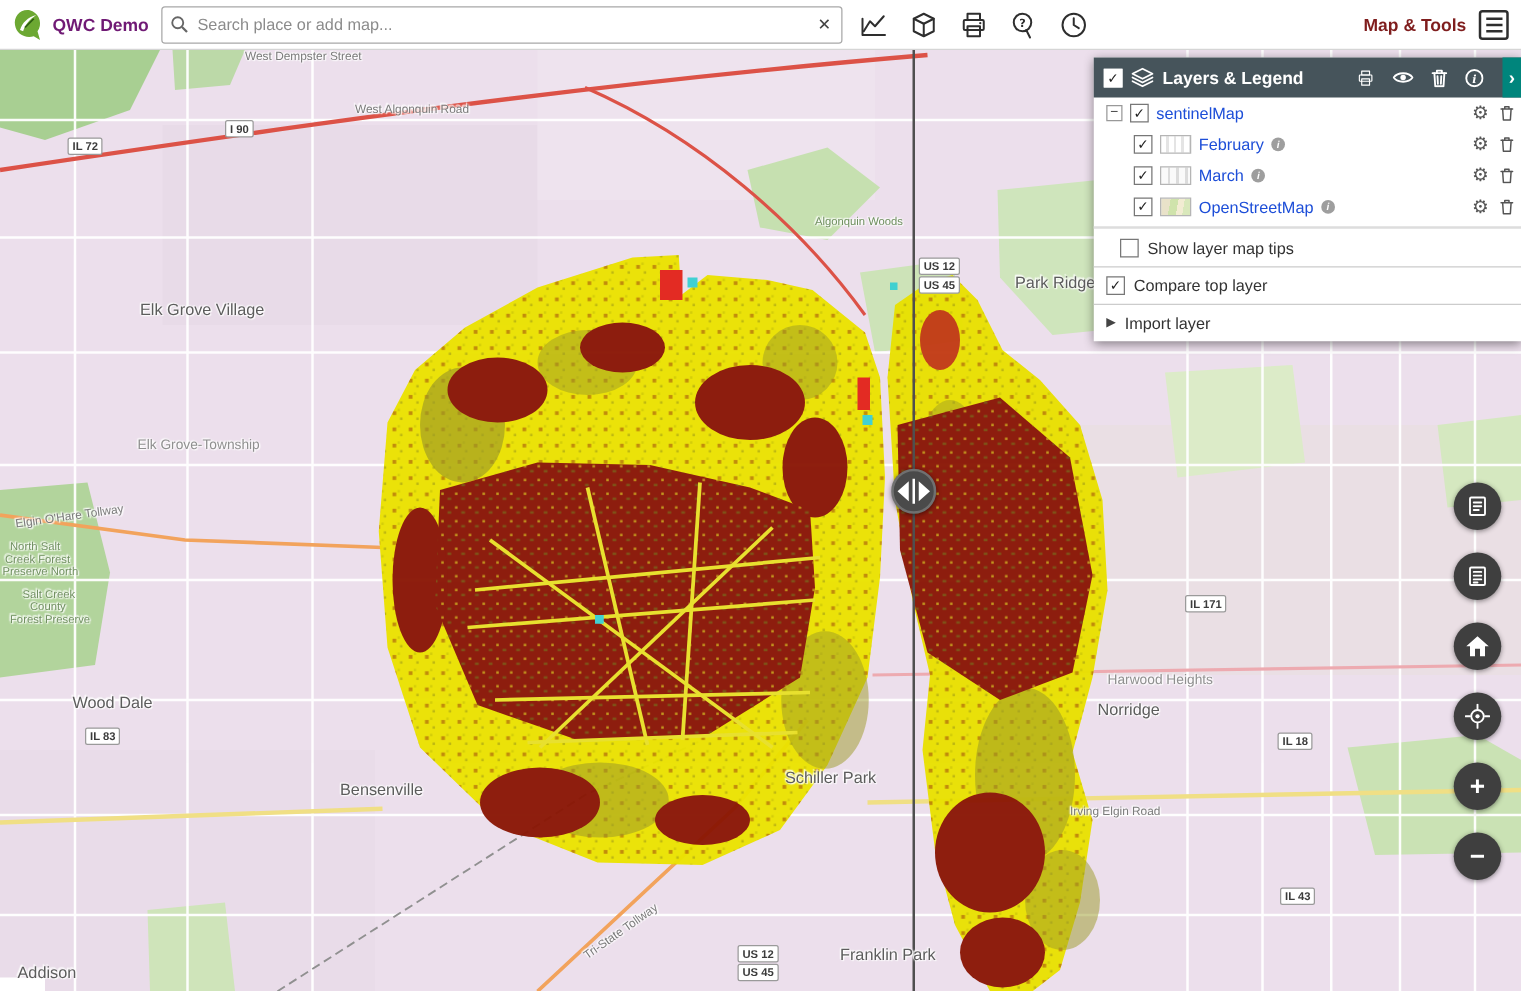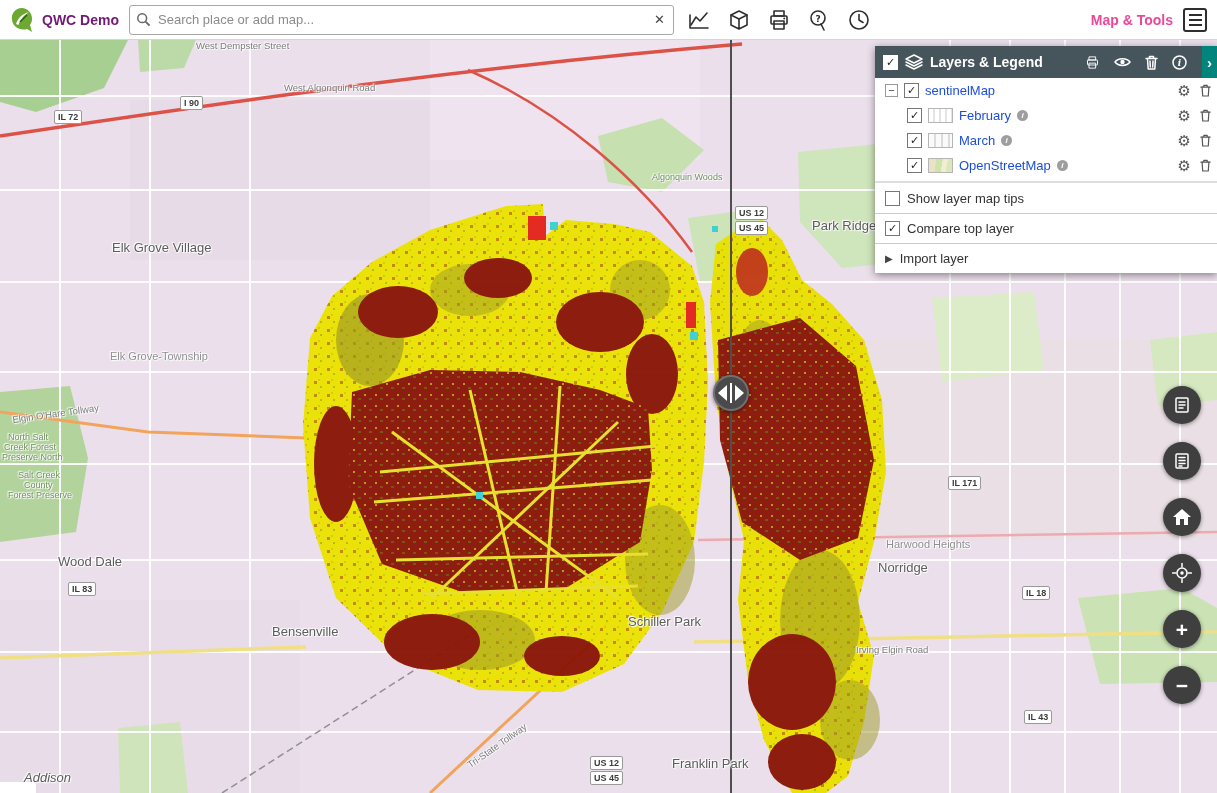--- a/index.html
+++ b/index.html
@@ -14,21 +14,21 @@
   .logo-text{font-weight:bold;font-size:14px;color:#701a75;}
   .searchbox{display:flex;align-items:center;width:545px;height:30px;border:1px solid #a8a8a8;
              border-radius:3px;background:#fff;padding:0 6px;gap:5px;}
   .searchbox input{flex:1;border:none;outline:none;font-size:13px;color:#333;
                    font-family:"Liberation Sans","DejaVu Sans",sans-serif;}
   .searchbox input::placeholder{color:#8b8b8b;}
   .search-clear{color:#444;font-size:13px;cursor:pointer;padding:0 2px;}
   .tb-icons{display:flex;align-items:center;gap:14px;margin-left:12px;}
   .tb-btn{width:26px;height:26px;display:flex;align-items:center;justify-content:center;cursor:pointer;}
   .tb-spacer{flex:1;}
-  .menu-label{font-weight:bold;font-size:14px;color:#ec4899;margin-right:10px;cursor:pointer;}
+  .menu-label{font-weight:bold;font-size:14px;color:#7f1d1d;margin-right:10px;cursor:pointer;}
   .hamburger{width:24px;height:24px;border:2px solid #2e2e2e;border-radius:3px;margin-right:10px;
              display:flex;flex-direction:column;justify-content:center;gap:3px;align-items:center;cursor:pointer;}
   .hamburger i{display:block;width:13px;height:2px;background:#2e2e2e;}
 
   
   #map{position:absolute;left:0;top:40px;width:1217px;height:753px;overflow:hidden;cursor:crosshair;}
   #map svg.basemap{position:absolute;left:0;top:0;}
   .map-labels{position:absolute;left:0;top:0;width:100%;height:100%;pointer-events:none;}
   .map-labels span{position:absolute;white-space:nowrap;
       text-shadow:0 0 2px #fff,0 0 2px #fff,1px 1px 1px #fff,-1px -1px 1px #fff;}
@@ -206,21 +206,21 @@
     <div class="map-labels">
       <span class="place" style="left:112px;top:200px;">Elk Grove Village</span>
       <span class="place" style="left:812px;top:178px;">Park Ridge</span>
       <span class="town-small" style="left:110px;top:310px;">Elk Grove-Township</span>
       <span class="place" style="left:58px;top:514px;">Wood Dale</span>
       <span class="place" style="left:272px;top:584px;">Bensenville</span>
       <span class="place" style="left:628px;top:574px;">Schiller Park</span>
       <span class="place" style="left:878px;top:520px;text-align:center;">Norridge</span>
       <span class="town-small" style="left:886px;top:498px;">Harwood Heights</span>
       <span class="place" style="left:672px;top:716px;">Franklin Park</span>
-      <span class="place" style="left:24px;top:730px;font-style:italic;">Addison</span>
+      <span class="place" style="left:14px;top:730px;">Addison</span>
 
       <span class="street" style="left:196px;top:0px;">West Dempster Street</span>
       <span class="street" style="left:284px;top:42px;">West Algonquin Road</span>
       <span class="street" style="left:912px;top:56px;">Oakton Street</span>
       <span class="forest" style="left:652px;top:132px;">Algonquin Woods</span>
       <span class="street" style="left:12px;top:368px;transform:rotate(-8deg);">Elgin O'Hare Tollway</span>
       <span class="street" style="left:462px;top:700px;transform:rotate(-35deg);">Tri-State Tollway</span>
       <span class="street" style="left:856px;top:604px;">Irving Elgin Road</span>
 
       <span class="forest" style="left:8px;top:392px;">North Salt</span>
@@ -459,21 +459,21 @@
         <span class="gear">⚙</span>
         <svg width="11" height="13" viewBox="0 0 13 15">
           <path class="icg" d="M1,3.5 L12,3.5 M4.5,3 L4.5,1.5 L8.5,1.5 L8.5,3"></path>
           <path class="icg" d="M2.5,3.5 L3.2,14 L9.8,14 L10.5,3.5"></path>
         </svg>
       </span>
     </div>
 
     <div class="tree-sep"></div>
 
-    <div class="opt-row" style="border-top:none;">
+    <div class="opt-row" style="border-top:none;margin-left:11px;">
       <span class="cb">
           <span></span>
         </span>
       <span>Show layer map tips</span>
     </div>
     <div class="opt-row">
       <span class="cb">
           <span>✓</span>
         </span>
       <span>Compare top layer</span>

